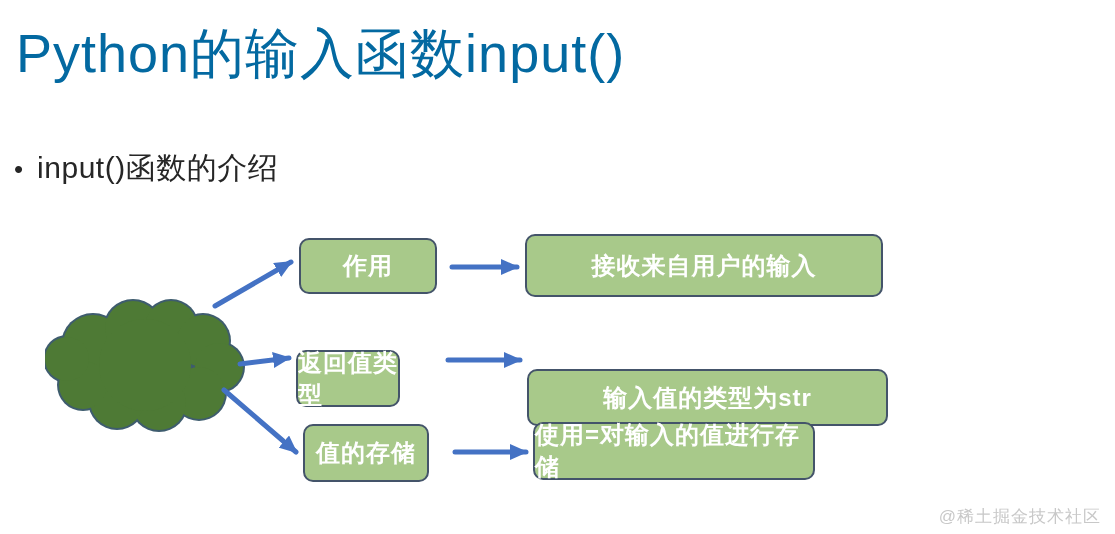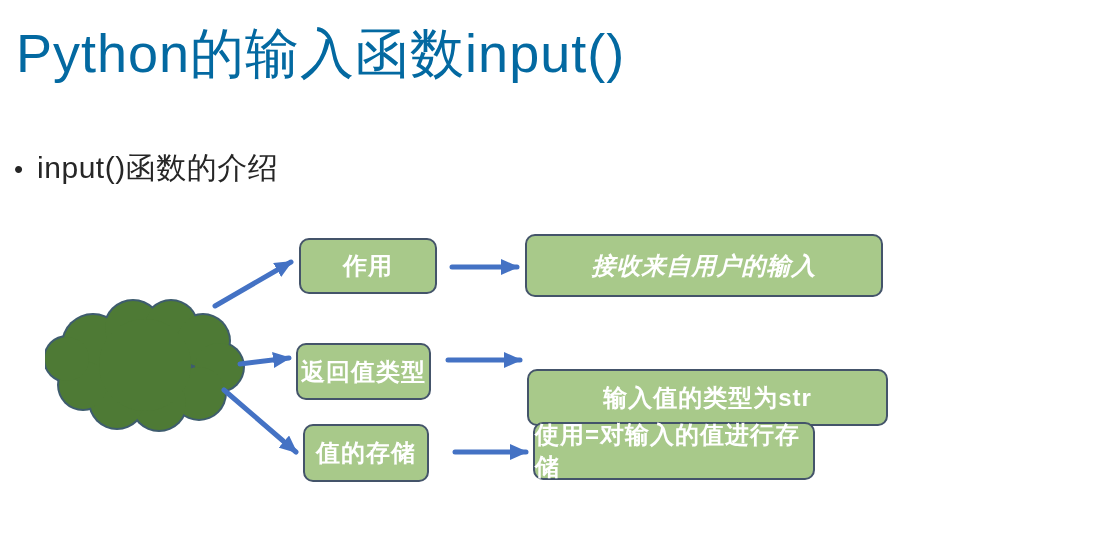--- a/index.html
+++ b/index.html
@@ -140,33 +140,34 @@
       <line x1="240" y1="364" x2="289" y2="358" stroke="#4472c4" stroke-width="5" stroke-linecap="round" marker-end="url(#ah)"></line>
       <line x1="224" y1="390" x2="296" y2="452" stroke="#4472c4" stroke-width="5" stroke-linecap="round" marker-end="url(#ah)"></line>
       <line x1="452" y1="267" x2="517" y2="267" stroke="#4472c4" stroke-width="5" stroke-linecap="round" marker-end="url(#ah)"></line>
       <line x1="448" y1="360" x2="520" y2="360" stroke="#4472c4" stroke-width="5" stroke-linecap="round" marker-end="url(#ah)"></line>
       <line x1="455" y1="452" x2="526" y2="452" stroke="#4472c4" stroke-width="5" stroke-linecap="round" marker-end="url(#ah)"></line>
     </svg>
 
     <div class="node" style="left:299px; top:238px; width:138px; height:56px;">
       <span>作用</span>
     </div>
-    <div class="node" style="left:296px; top:343px; width:135px; height:57px;font-family:Liberation Mono, monospace;">
+    <div class="node" style="left:296px; top:350px; width:104px; height:57px;font-family:Liberation Mono, monospace;">
       <span>返回值类型</span>
     </div>
     <div class="node" style="left:303px; top:424px; width:126px; height:58px;">
       <span>值的存储</span>
     </div>
 
-    <div class="node" style="left:525px; top:234px; width:358px; height:63px;font-style:italic;">
+    <div class="node" style="left:525px; top:234px; width:358px; height:63px;">
       <span>接收来自用户的输入</span>
     </div>
     <div class="node" style="left:527px; top:333px; width:361px; height:57px;margin-top:36px;">
       <span>输入值的类型为str</span>
     </div>
     <div class="node" style="left:533px; top:422px; width:282px; height:58px;">
       <span>使用=对输入的值进行存储</span>
     </div>
 
   </div>
 
+  <div class="watermark">@稀土掘金技术社区</div>
 
 </div>
 
 </body></html>

